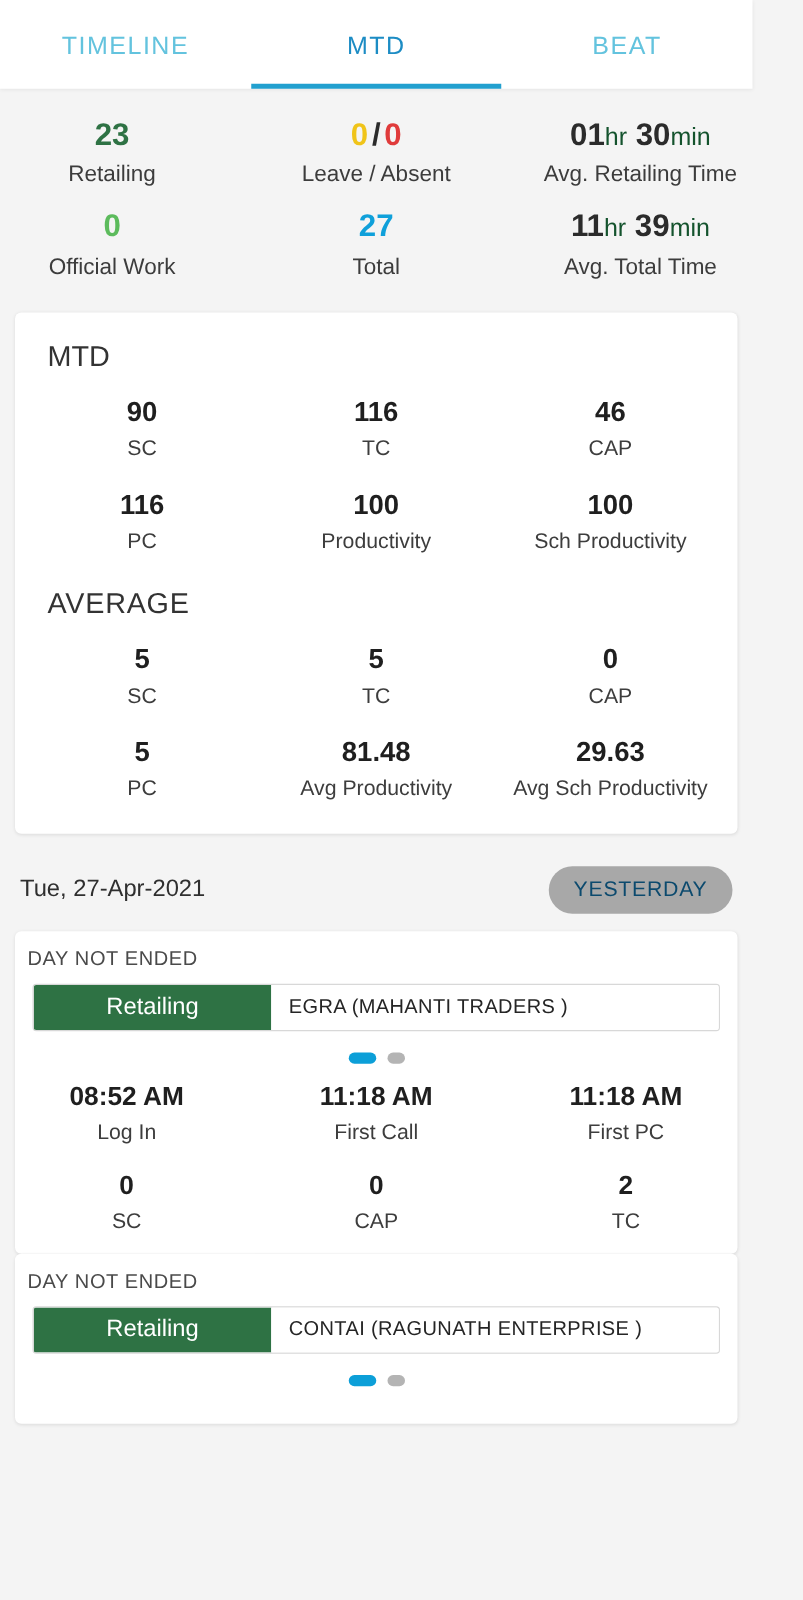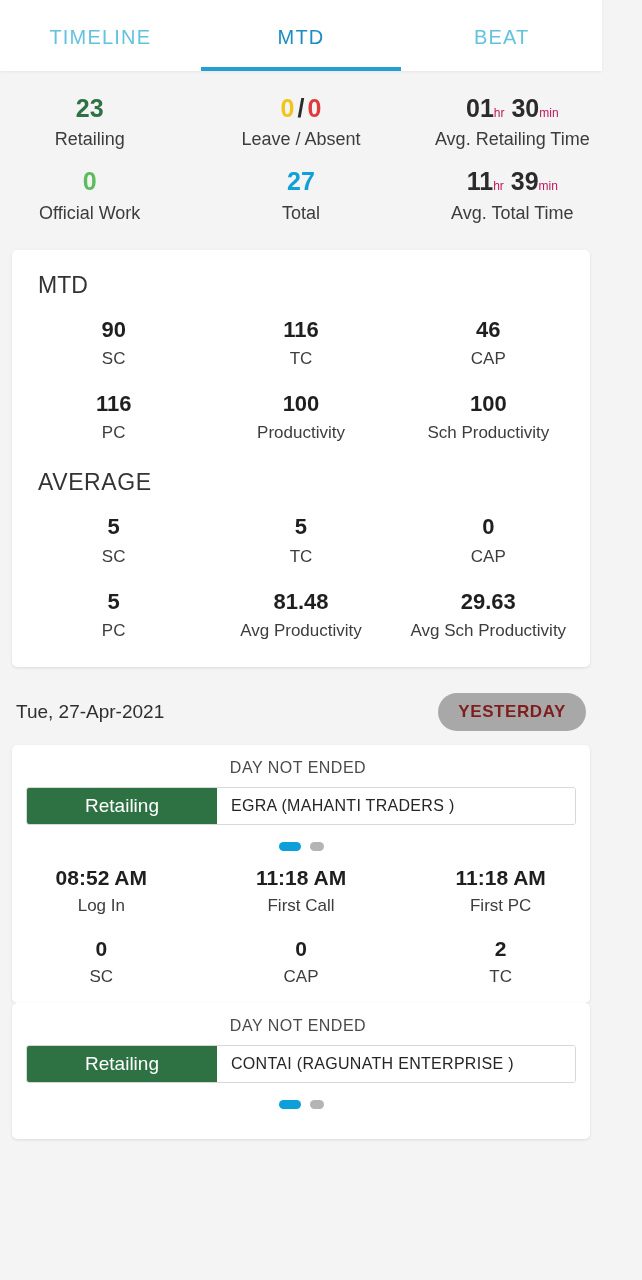--- a/index.html
+++ b/index.html
@@ -50,21 +50,21 @@
   .scell { flex:1 1 0; text-align:center; }
   .sval { font-size:25px; font-weight:700; line-height:1.25; }
   .slabel { font-size:18px; color:#3c3c3c; margin-top:5px; font-weight:400; }
   .c-green-dark { color:#2e7244; }
   .c-green-light { color:#5cbb5c; }
   .c-blue { color:#0fa0da; }
   .c-amber { color:#f0c419; }
   .c-red { color:#e03b3b; }
   .c-dark { color:#2b2b2b; }
   .sep { color:#2b2b2b; font-weight:700; padding:0 3px; }
-  .unit { font-size:12px; font-weight:400; color:#be185d; letter-spacing:0; }
+  .unit { font-size:20px; font-weight:400; color:#14532d; letter-spacing:0; }
 
   
   .card {
     background:#ffffff;
     margin:0 12px;
     border-radius:5px;
     box-shadow:0 1px 3px rgba(0,0,0,0.10);
     padding:22px 8px 26px 8px;
   }
   .card-title {
@@ -84,37 +84,36 @@
   
   .day-head {
     display:flex;
     align-items:center;
     justify-content:space-between;
     padding:26px 16px 14px 16px;
   }
   .day-date { font-size:19px; color:#2f2f2f; }
   .badge {
     background:#a8a8a8;
-    color:#7f1d1d;
+    color:#0c4a6e;
     font-size:17px;
     letter-spacing:0.6px;
     padding:9px 20px;
     border-radius:20px;
-    font-weight:bold;
   }
 
   .day-card {
     background:#ffffff;
     margin:0 12px;
     border-radius:5px;
     box-shadow:0 1px 3px rgba(0,0,0,0.10);
     padding:10px 10px 16px 10px;
   }
   .not-ended {
-    text-align:center;
+    text-align:left;
     font-size:16px;
     color:#4a4a4a;
     letter-spacing:0.5px;
     padding:4px 6px 10px 0;
   }
   .visit-bar {
     display:flex;
     border:1px solid #d8d8d8;
     border-radius:3px;
     overflow:hidden;

